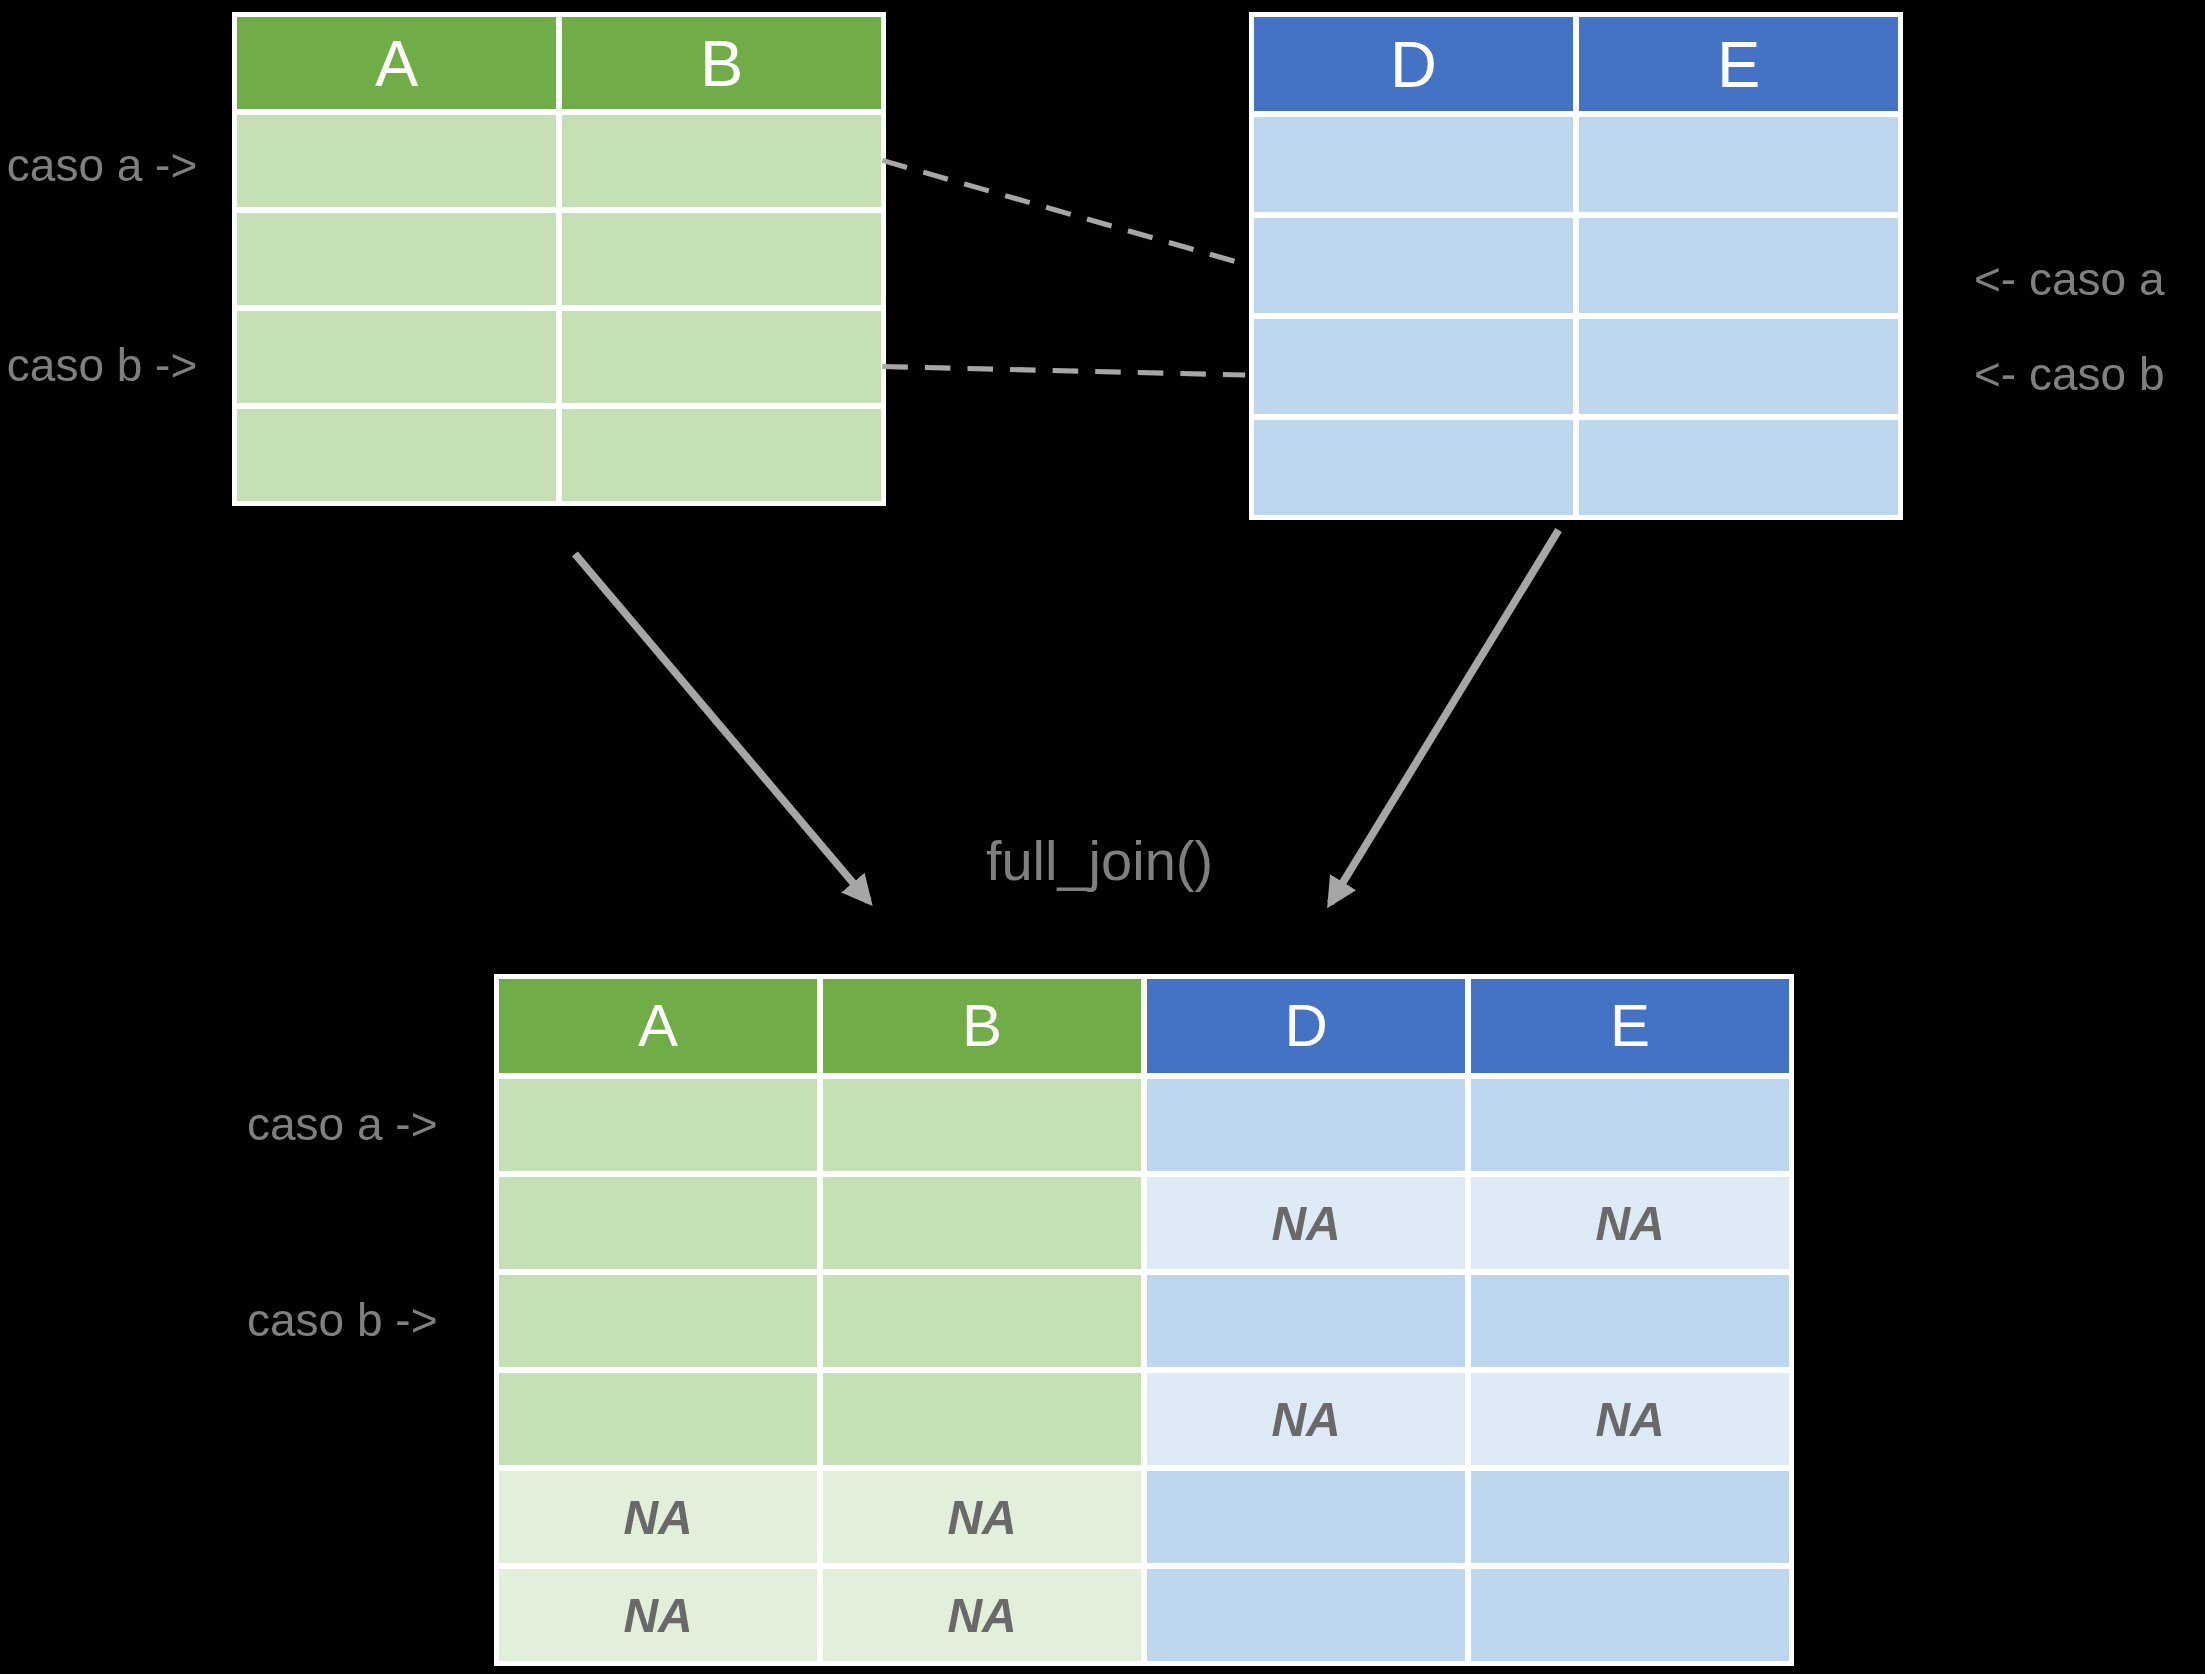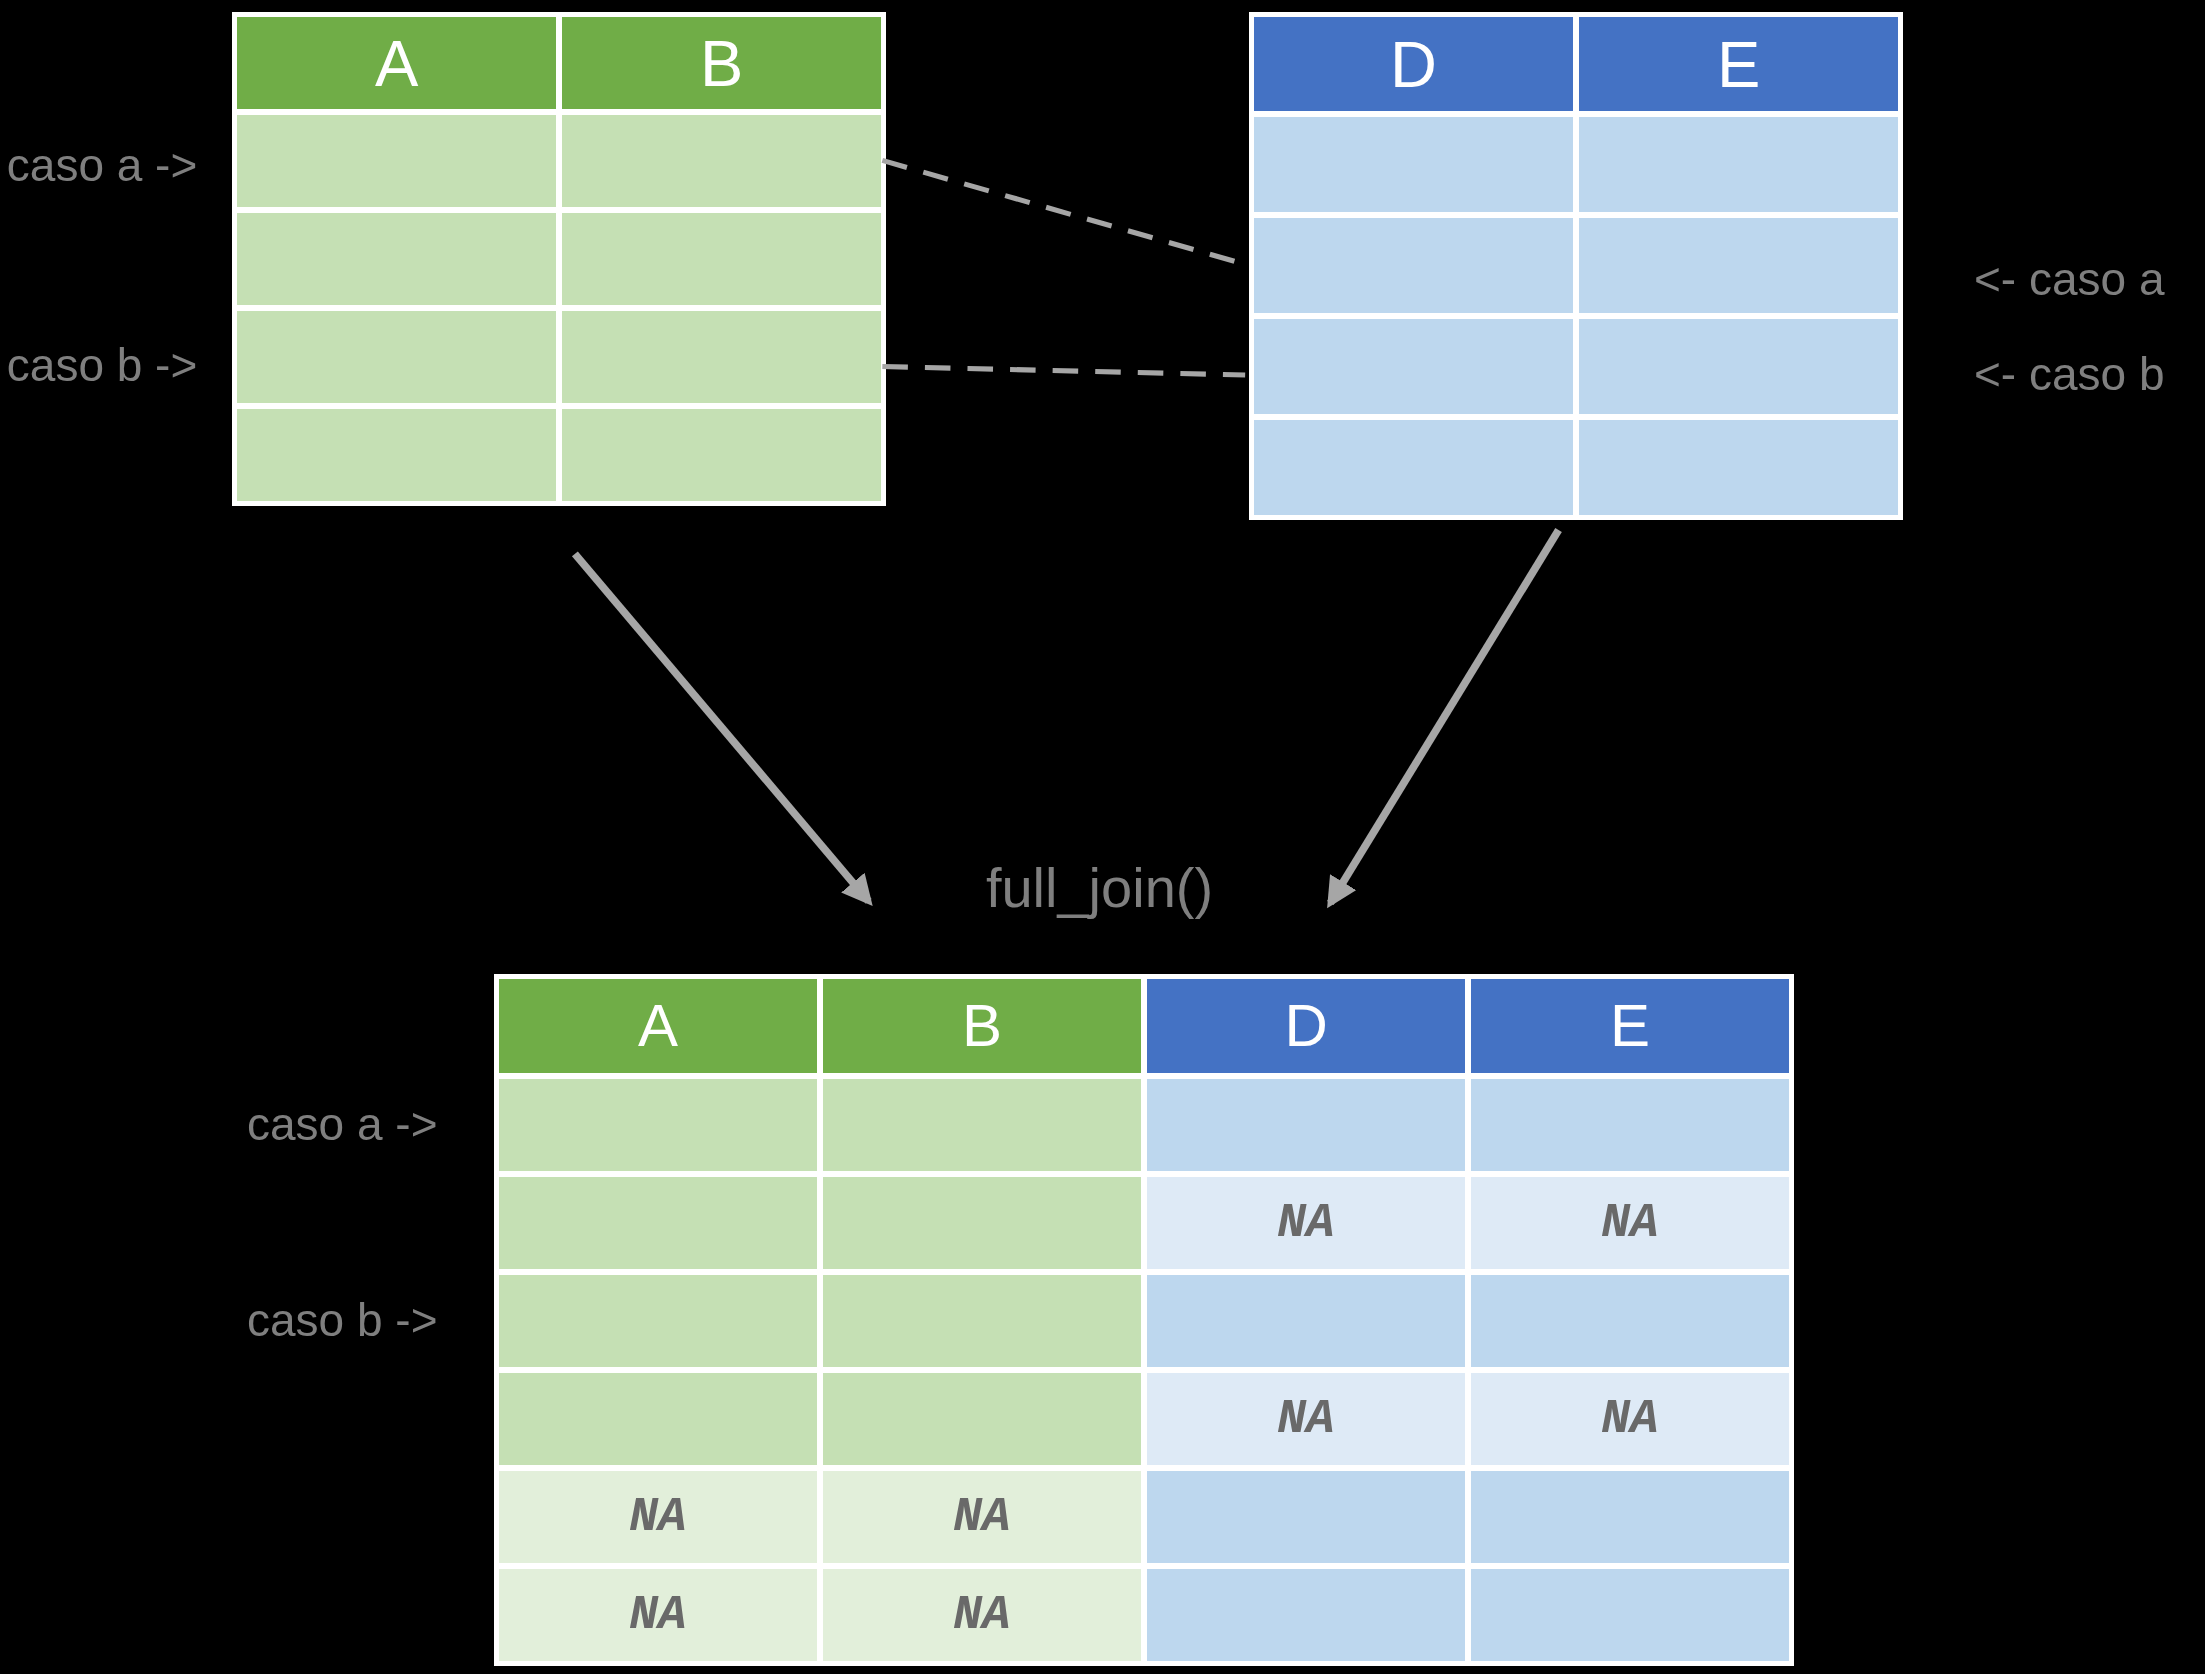--- a/index.html
+++ b/index.html
@@ -31,21 +31,21 @@
   .gh, .bh {
     color: #fff; font-size: 65px; line-height: 1;
   }
   #table-result .gh, #table-result .bh { font-size: 60px; }
   .gc { background: var(--green-cell, #C5E0B4); }
   .bc { background: var(--blue-cell, #BDD7EE); }
   .gn { background: var(--green-na, #E2EFDA); }
   .bn { background: var(--blue-na, #DEEAF6); }
   .gn, .bn {
     color: var(--na-text, #696969);
-    font-size: 48px; font-style: italic; font-weight: bold; font-family: Liberation Mono, monospace;
+    font-size: 48px; font-style: italic; font-weight: bold;
   }
 
   
   .lbl {
     position: absolute;
     color: var(--label, #7F7F7F);
     font-size: 46px;
     line-height: 1;
     transform: translateY(-50%);
     white-space: nowrap;
@@ -53,21 +53,21 @@
   .lbl.r { text-align: left; }
   #label-caso-a-left  { left: 6.8px;    top: 165px;  width: 221px; }
   #label-caso-b-left  { left: 6.8px;    top: 365px;  width: 221px; }
   #label-caso-a-right { left: 1974px; top: 259px; margin-top: 20px; }
   #label-caso-b-right { left: 1974px; top: 374px; }
   #label-caso-a-result{ left: 247px;  top: 1124px; width: 230px; }
   #label-caso-b-result{ left: 247px;  top: 1320px; width: 230px; }
 
   #function-label {
     position: absolute;
-    left: 963px; top: 857px; width: 273px;
+    left: 963px; top: 830px; width: 273px;
     text-align: center;
     color: var(--label, #7F7F7F);
     font-size: 56px;
     line-height: 1.1;
     white-space: nowrap;
   }
 
   
   #connector-layer {
     position: absolute; left: 0; top: 0;

